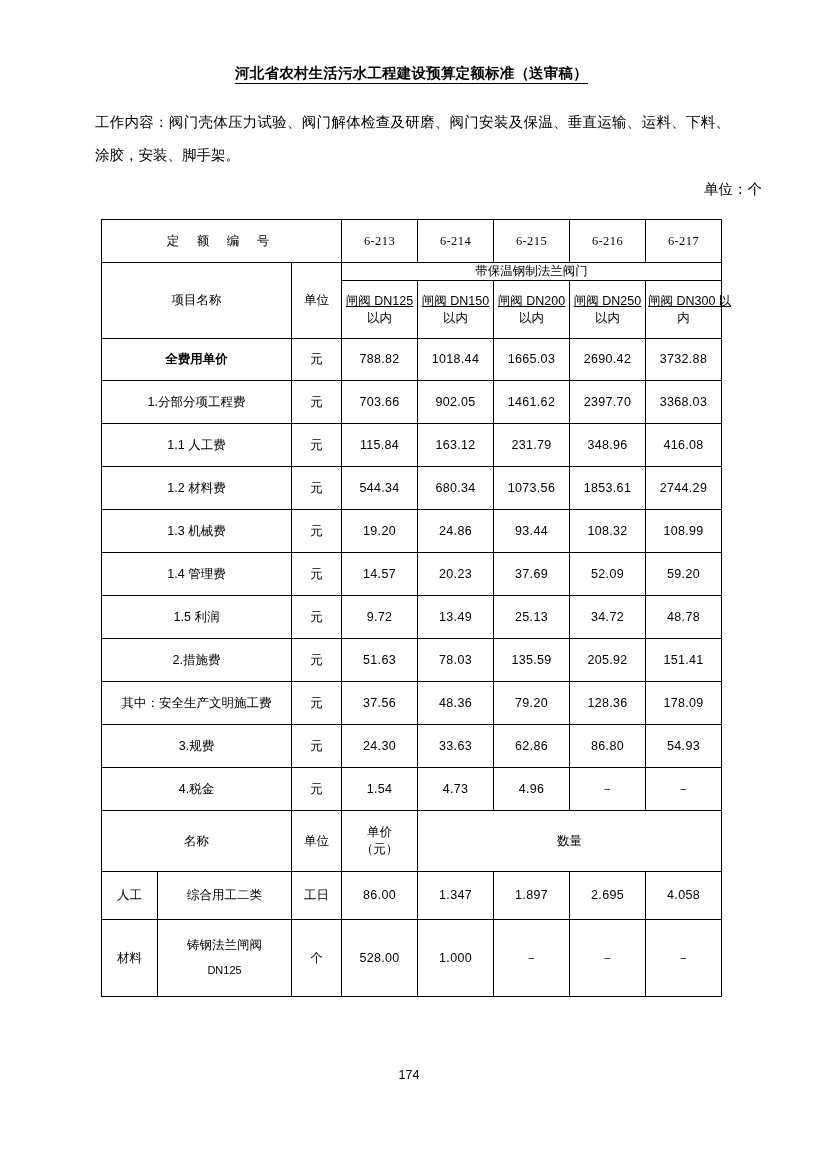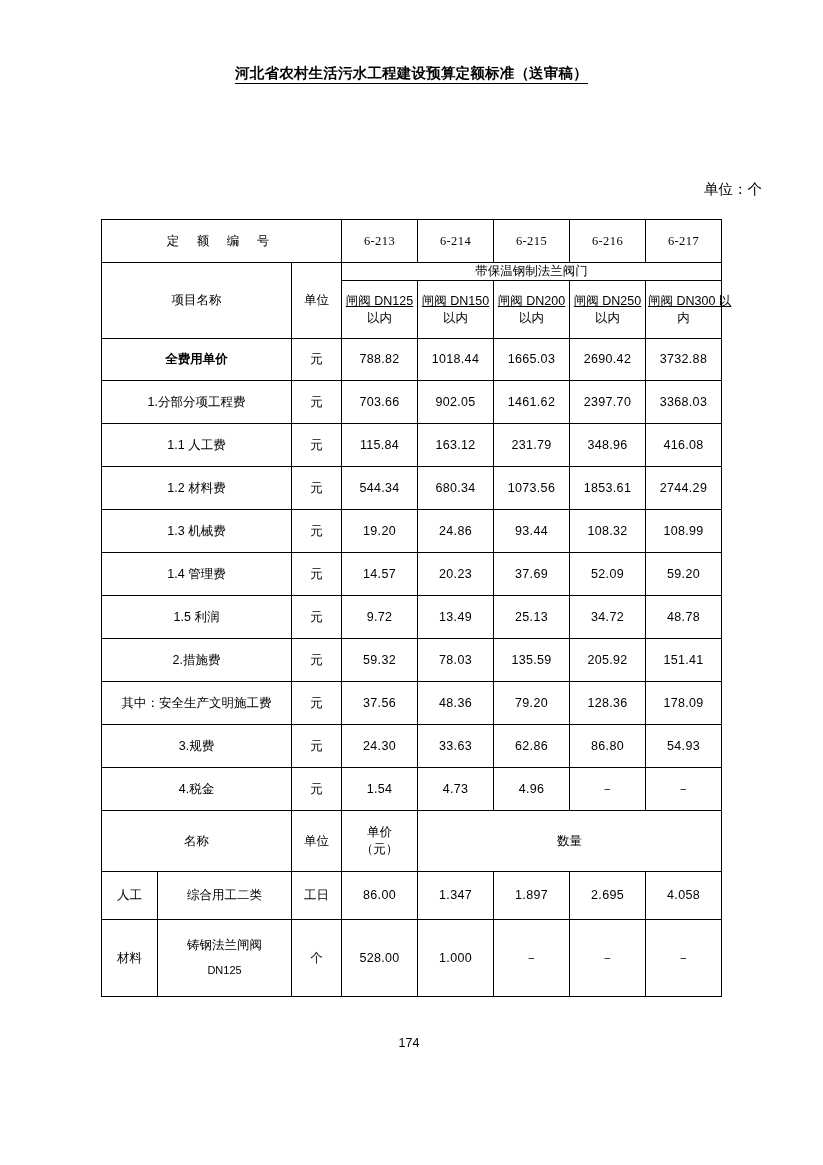--- a/index.html
+++ b/index.html
@@ -99,34 +99,35 @@
   .spaced { letter-spacing: 7px; }
   .hdr-name { font-size: 13px; }
   .colhdr {
     font-size: 11.5px;
     line-height: 22px;
   }
   .colhdr .dn { white-space: nowrap; text-decoration: underline; }
 
   .footer-page {
     position: absolute;
-    top: 1036px;
+    top: 1068px;
     left: 0;
     width: 818px;
     text-align: center;
     font-size: 12.5px;
   }
 </style>
 </head>
 <body>
 
 <div class="page">
 
   <div class="doc-title"><span>河北省农村生活污水工程建设预算定额标准（送审稿）</span></div>
 
+  <div class="work-content">工作内容：阀门壳体压力试验、阀门解体检查及研磨、阀门安装及保温、垂直运输、运料、下料、涂胶，安装、脚手架。</div>
 
   <div class="unit-note">单位：个</div>
 
   <div class="tbl-wrap">
     <table class="main">
       <colgroup>
         <col style="width:56px">
         <col style="width:134px">
         <col style="width:50px">
         <col style="width:76px">
@@ -243,21 +244,21 @@
           <td class="num">9.72</td>
           <td class="num">13.49</td>
           <td class="num">25.13</td>
           <td class="num">34.72</td>
           <td class="num">48.78</td>
         </tr>
 
         <tr>
           <td colspan="2" class="label-left" style="height:42px">2.措施费</td>
           <td>元</td>
-          <td class="num">59.32</td>
+          <td class="num">51.63</td>
           <td class="num">78.03</td>
           <td class="num">135.59</td>
           <td class="num">205.92</td>
           <td class="num">151.41</td>
         </tr>
 
         <tr>
           <td colspan="2" class="label-left" style="height:42px">其中：安全生产文明施工费</td>
           <td>元</td>
           <td class="num">37.56</td>

